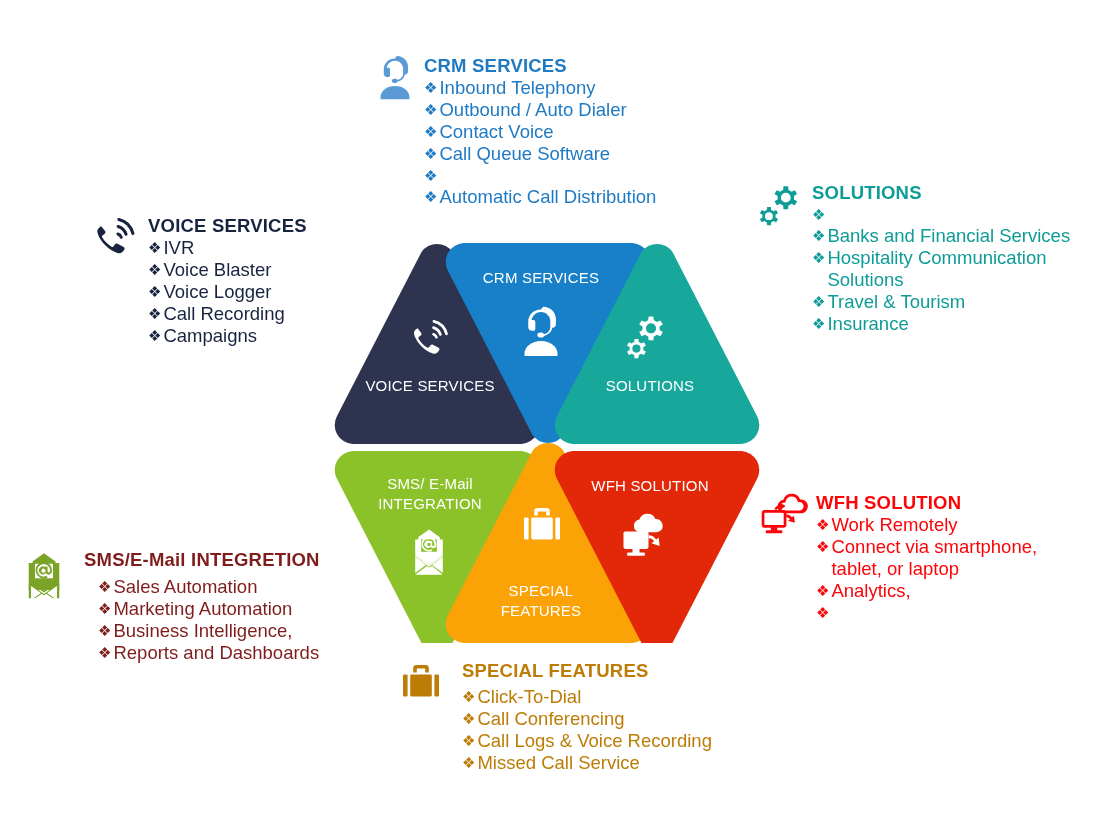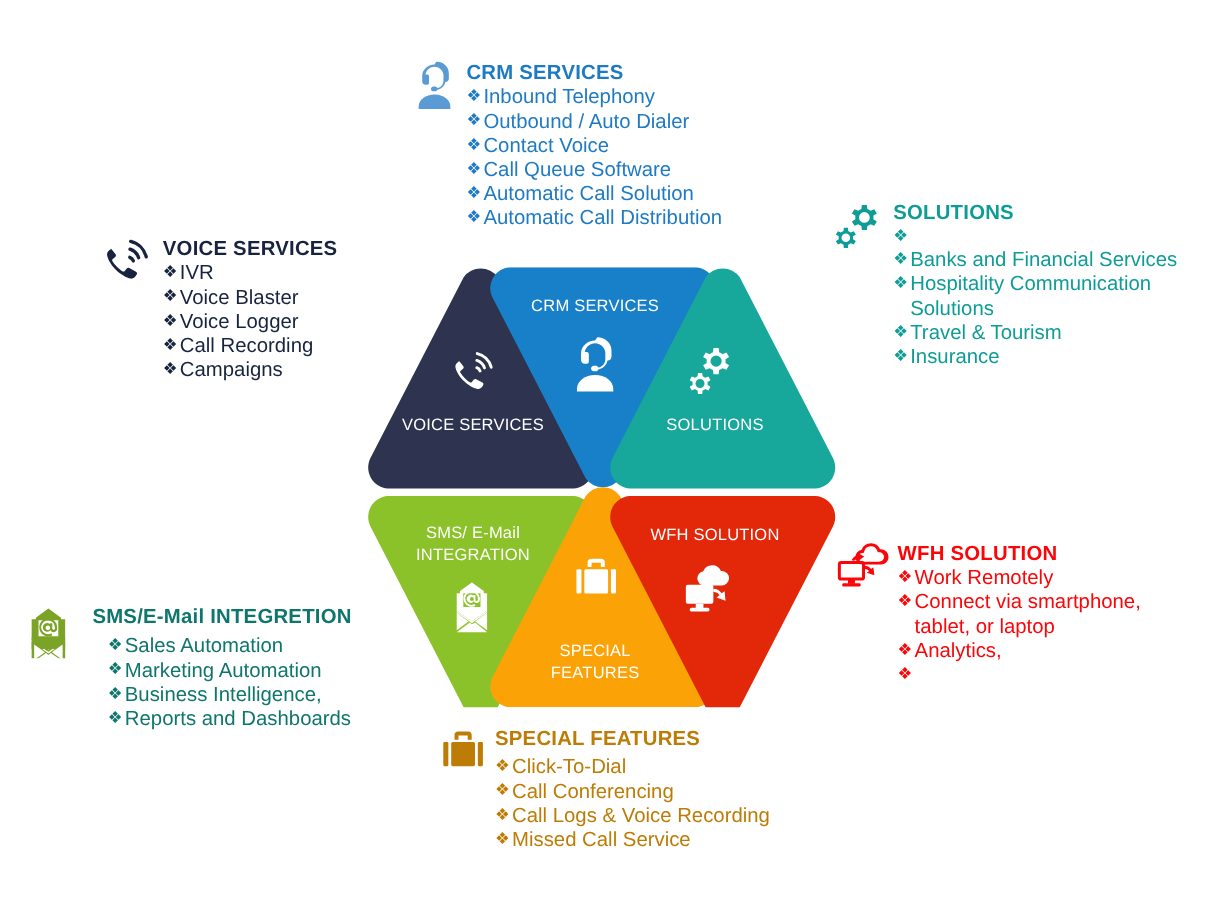--- a/index.html
+++ b/index.html
@@ -50,21 +50,21 @@
   .li-text { display: block; }
 
   .icon { flex: 0 0 auto; display: block; }
 
   
   .c-crm   { color: #1F7AC4; }
   .c-voice { color: #18243F; }
   .c-sol   { color: #0E9C97; }
   .c-wfh   { color: #FB0508; }
   .c-spec  { color: #BD7C05; }
-  .c-sms   { color: #0f766e; }
+  .c-sms   { color: #7f1d1d; }
 </style>
 </head>
 <body>
 
 <div id="stage">
 
   <div id="hex">
     <svg width="440" height="400" viewBox="0 0 440 400" xmlns="http://www.w3.org/2000/svg">
       <defs>
 
@@ -180,21 +180,20 @@
           <li>
               <span class="bullet">❖</span>
               <span class="li-text">Contact Voice</span>
             </li>
           <li>
               <span class="bullet">❖</span>
               <span class="li-text">Call Queue Software</span>
             </li>
           <li>
               <span class="bullet">❖</span>
-              <span class="li-text">Automatic Call Solution</span>
             </li>
           <li>
               <span class="bullet">❖</span>
               <span class="li-text">Automatic Call Distribution</span>
             </li>
         </ul>
       </div>
     </div>
   </div>
 
@@ -300,21 +299,21 @@
             </li>
           <li>
               <span class="bullet">❖</span>
             </li>
         </ul>
       </div>
     </div>
   </div>
 
   <div class="block" style="left:400px; top:661px;">
-    <div class="block-head" style="gap:8px;">
+    <div class="block-head" style="gap:20px;">
       <span class="icon" style="margin-top:2px;">
         <svg width="42" height="40" viewBox="0 0 42 36" xmlns="http://www.w3.org/2000/svg">
           <path fill="#BD7C05" d="M16.5 0h9a3.3 3.3 0 0 1 3.3 3.3v4.2h-3.6V3.6h-8.4v3.9h-3.6V3.3A3.3 3.3 0 0 1 16.5 0z"></path>
           <rect x="3" y="9.5" width="4.6" height="22" rx="1" fill="#BD7C05"></rect>
           <rect x="34.4" y="9.5" width="4.6" height="22" rx="1" fill="#BD7C05"></rect>
           <rect x="10.2" y="9.5" width="21.6" height="22" rx="1.4" fill="#BD7C05"></rect>
         </svg>
       </span>
       <div>
         <div class="blk-title c-spec">SPECIAL FEATURES</div>

